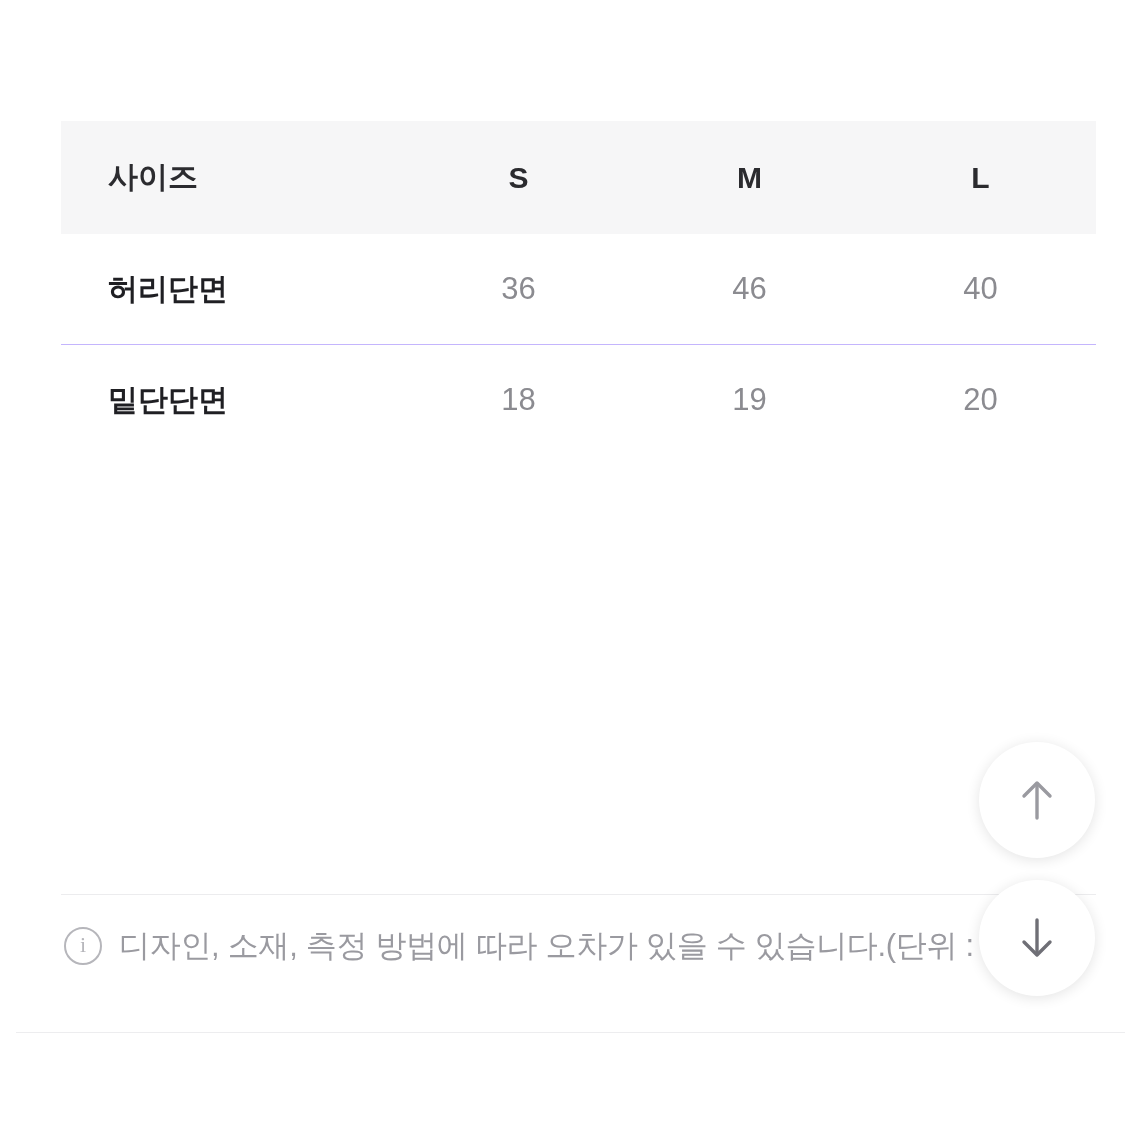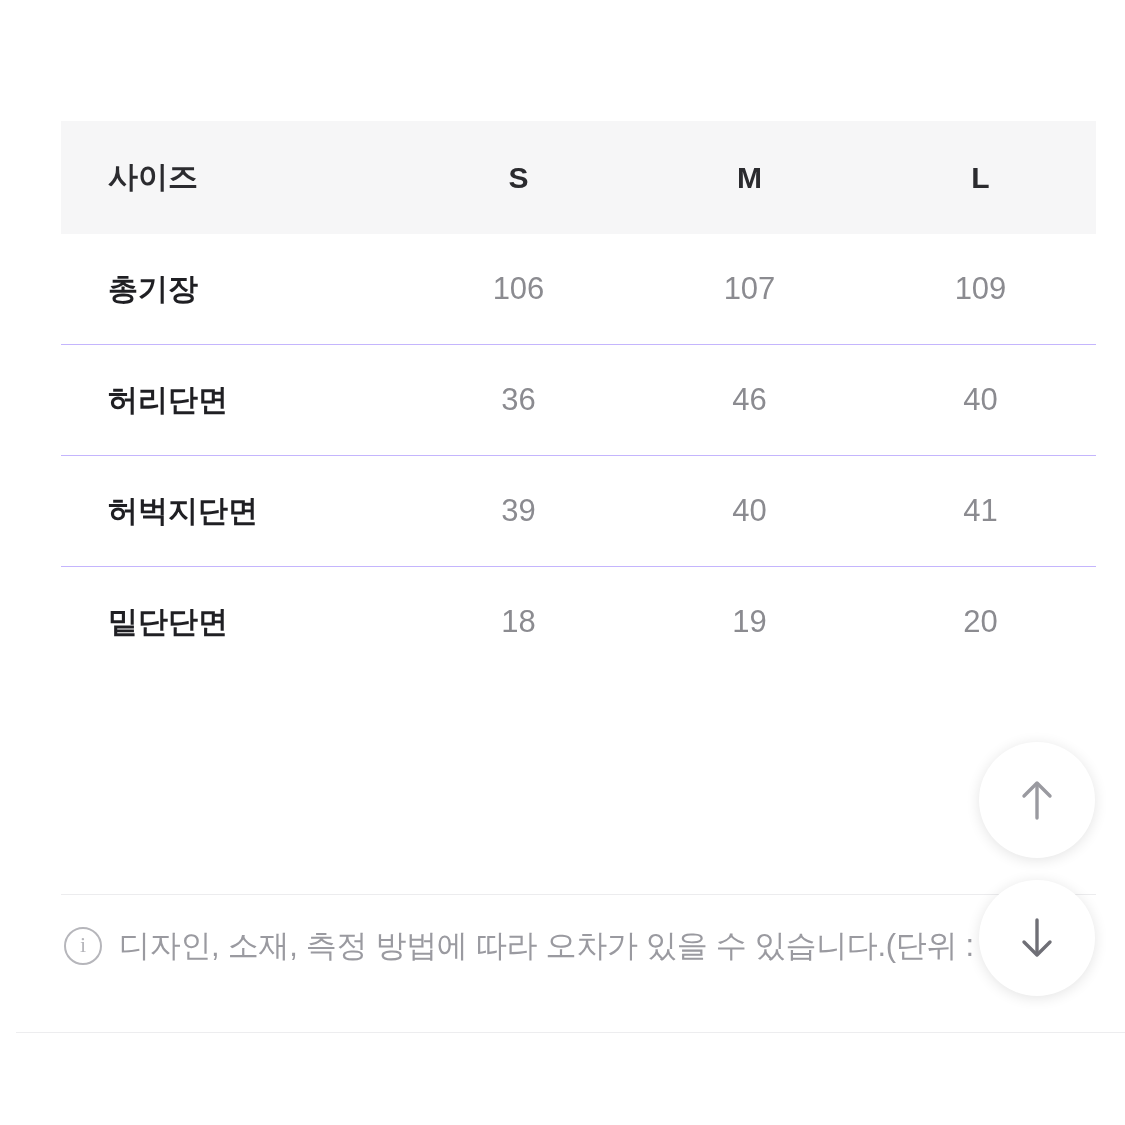--- a/index.html
+++ b/index.html
@@ -168,36 +168,24 @@
     <thead>
       <tr>
         <th class="label-col">사이즈</th>
         <th>S</th>
         <th>M</th>
         <th>L</th>
       </tr>
     </thead>
     <tbody>
       <tr>
-        <td class="label-col">총기장</td>
-        <td>106</td>
-        <td>107</td>
-        <td>109</td>
-      </tr>
-      <tr>
         <td class="label-col">허리단면</td>
         <td>36</td>
         <td>46</td>
         <td>40</td>
-      </tr>
-      <tr>
-        <td class="label-col">허벅지단면</td>
-        <td>39</td>
-        <td>40</td>
-        <td>41</td>
       </tr>
       <tr>
         <td class="label-col">밑단단면</td>
         <td>18</td>
         <td>19</td>
         <td>20</td>
       </tr>
     </tbody>
   </table>
 

